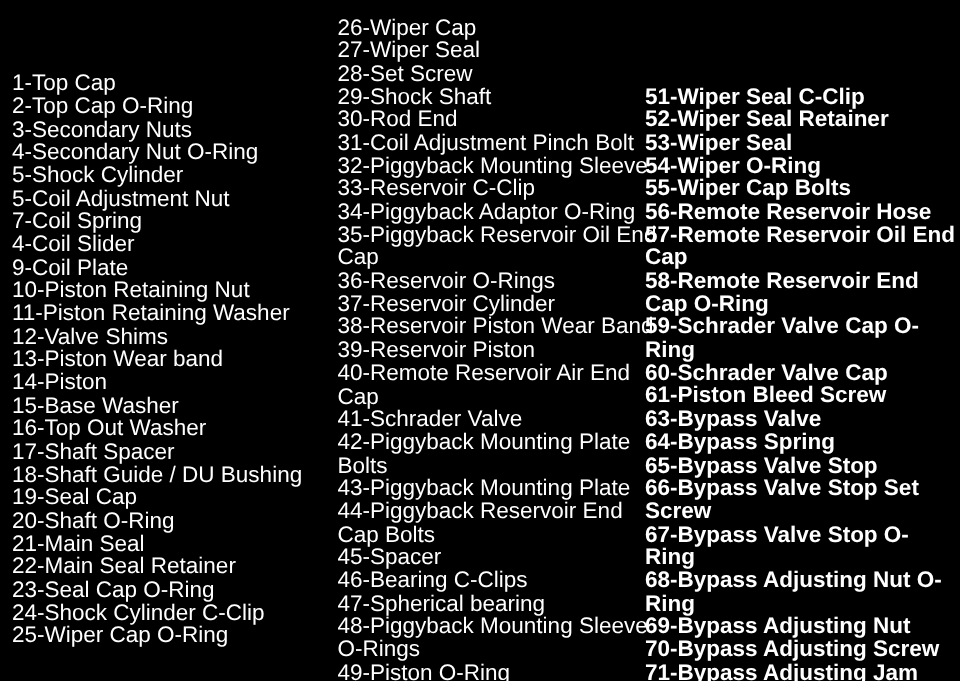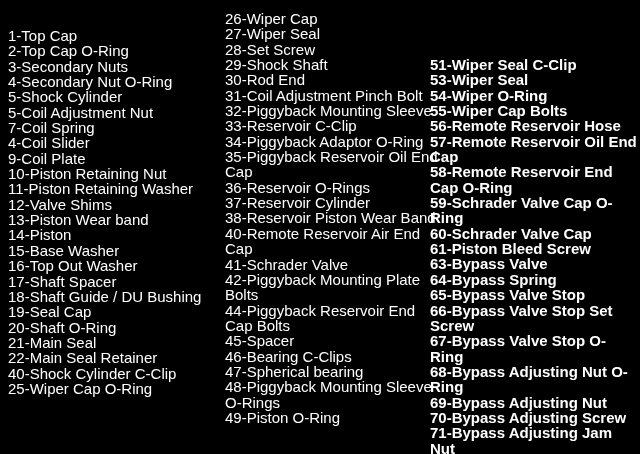--- a/index.html
+++ b/index.html
@@ -19,21 +19,21 @@
     color: #ffffff;
     font-size: 15px;
     line-height: 15.35px;
     font-weight: 400;
     letter-spacing: 0;
   }
   .parts-col .item {
     white-space: normal;
     word-wrap: break-word;
   }
-  #col1 { left: 8px;   top: 28px; width: 214px; }
+  #col1 { left: 8px;   top: 48px; width: 214px; }
   #col2 { left: 225px; top: 11px; width: 213px; }
   #col3 { left: 430px; top: 57px; width: 208px; font-weight: bold; }
 </style>
 </head>
 <body style="background: rgb(0, 0, 0);">
 
 <div id="col1" class="parts-col" style="color: rgb(255, 255, 255);">
     <div class="item">1-Top Cap</div>
     <div class="item">2-Top Cap O-Ring</div>
     <div class="item">3-Secondary Nuts</div>
@@ -49,51 +49,55 @@
     <div class="item">13-Piston Wear band</div>
     <div class="item">14-Piston</div>
     <div class="item">15-Base Washer</div>
     <div class="item">16-Top Out Washer</div>
     <div class="item">17-Shaft Spacer</div>
     <div class="item">18-Shaft Guide / DU Bushing</div>
     <div class="item">19-Seal Cap</div>
     <div class="item">20-Shaft O-Ring</div>
     <div class="item">21-Main Seal</div>
     <div class="item">22-Main Seal Retainer</div>
-    <div class="item">40-Shock Cylinder C-Clip</div>
+    <div class="item">23-Seal Cap O-Ring</div>
+    <div class="item">24-Shock Cylinder C-Clip</div>
     <div class="item">25-Wiper Cap O-Ring</div>
   </div>
 
 <div id="col2" class="parts-col" style="color: rgb(255, 255, 255);">
     <div class="item">26-Wiper Cap</div>
     <div class="item">27-Wiper Seal</div>
     <div class="item">28-Set Screw</div>
     <div class="item">29-Shock Shaft</div>
     <div class="item">30-Rod End</div>
     <div class="item">31-Coil Adjustment Pinch Bolt</div>
     <div class="item">32-Piggyback Mounting Sleeve</div>
     <div class="item">33-Reservoir C-Clip</div>
     <div class="item">34-Piggyback Adaptor O-Ring</div>
     <div class="item">35-Piggyback Reservoir Oil End Cap</div>
     <div class="item">36-Reservoir O-Rings</div>
     <div class="item">37-Reservoir Cylinder</div>
     <div class="item">38-Reservoir Piston Wear Band</div>
+    <div class="item">39-Reservoir Piston</div>
     <div class="item">40-Remote Reservoir Air End Cap</div>
     <div class="item">41-Schrader Valve</div>
     <div class="item">42-Piggyback Mounting Plate Bolts</div>
+    <div class="item">43-Piggyback Mounting Plate</div>
     <div class="item">44-Piggyback Reservoir End Cap Bolts</div>
     <div class="item">45-Spacer</div>
     <div class="item">46-Bearing C-Clips</div>
     <div class="item">47-Spherical bearing</div>
     <div class="item">48-Piggyback Mounting Sleeve O-Rings</div>
     <div class="item">49-Piston O-Ring</div>
   </div>
 
 <div id="col3" class="parts-col" style="color: rgb(255, 255, 255);">
     <div class="item">51-Wiper Seal C-Clip</div>
+    <div class="item">52-Wiper Seal Retainer</div>
     <div class="item">53-Wiper Seal</div>
     <div class="item">54-Wiper O-Ring</div>
     <div class="item">55-Wiper Cap Bolts</div>
     <div class="item">56-Remote Reservoir Hose</div>
     <div class="item">57-Remote Reservoir Oil End Cap</div>
     <div class="item">58-Remote Reservoir End Cap O-Ring</div>
     <div class="item">59-Schrader Valve Cap O-Ring</div>
     <div class="item">60-Schrader Valve Cap</div>
     <div class="item">61-Piston Bleed Screw</div>
     <div class="item">63-Bypass Valve</div>

